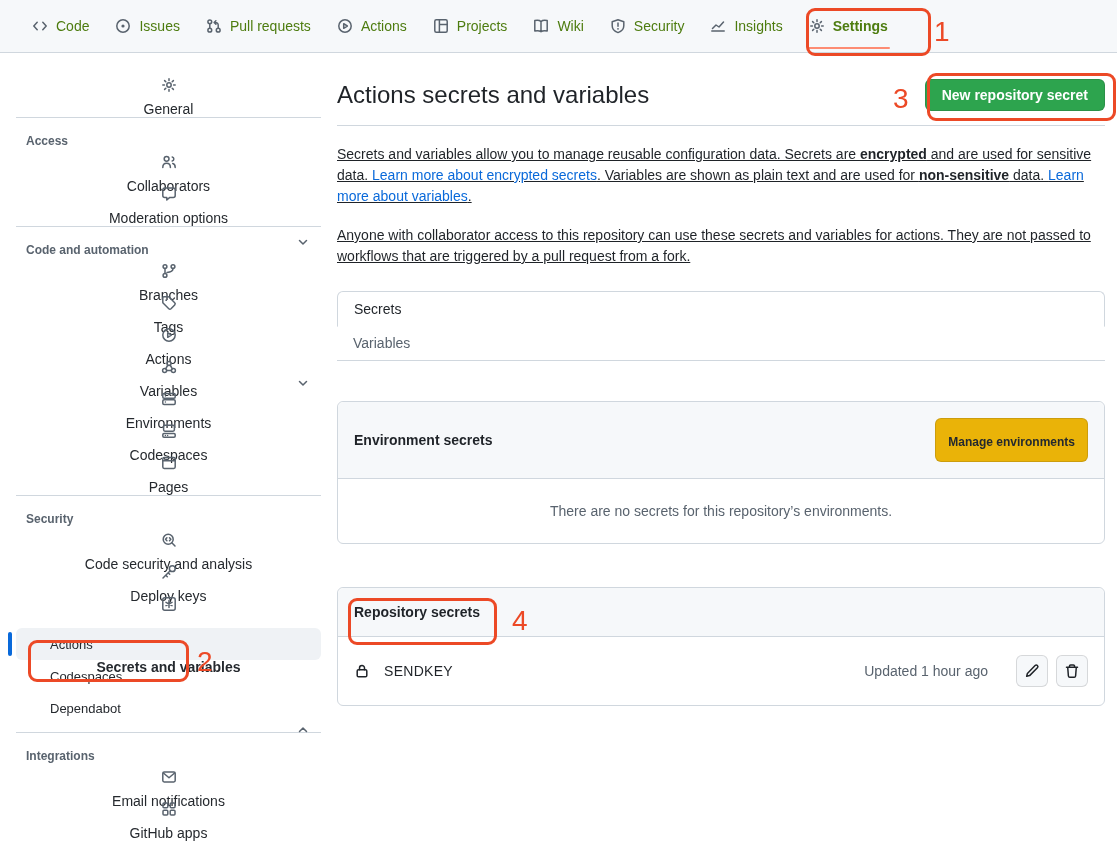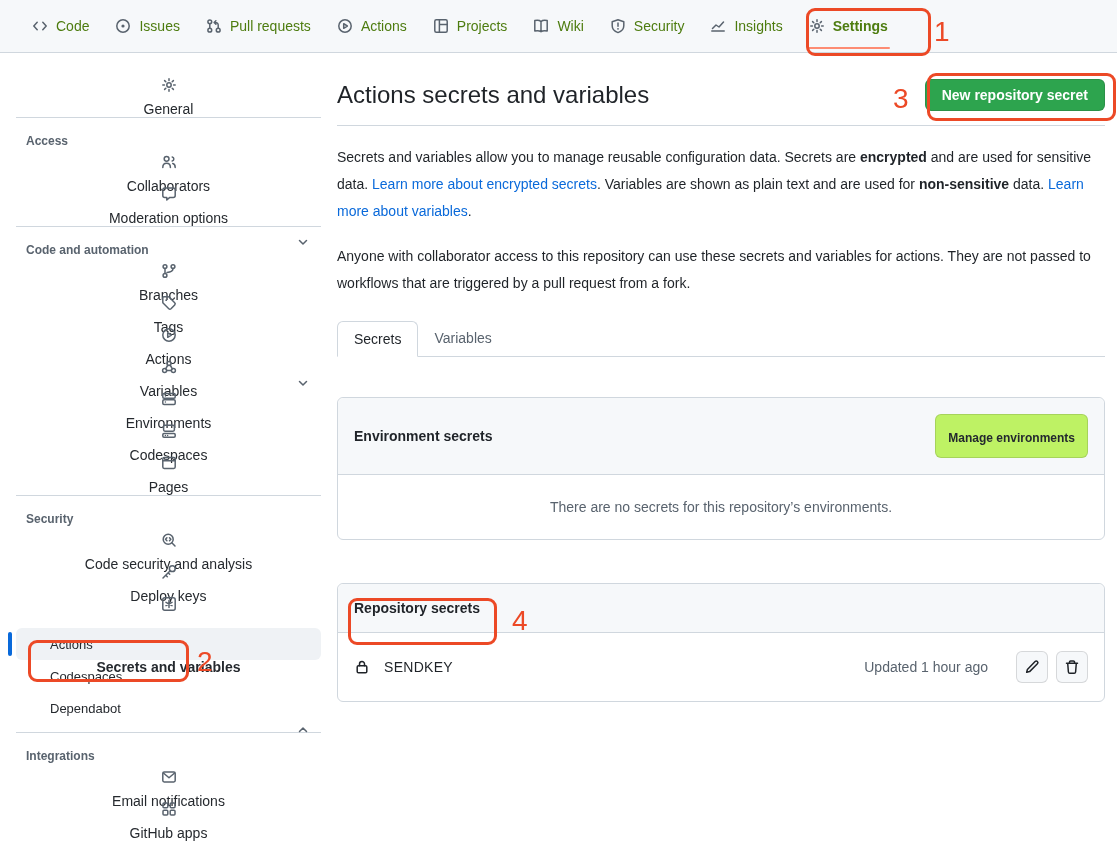--- a/index.html
+++ b/index.html
@@ -34,38 +34,38 @@
     border-radius:2px; background:#0969da; }
 
   
   .main { position:absolute; left:337px; top:53px; width:768px; }
   .main-header { display:flex; justify-content:space-between; align-items:center; padding-top:26px; }
   .page-title { font-size:24px; font-weight:400; color:#1f2328; }
   .green-btn { background:#2da44e; color:#fff; border:1px solid rgba(31,35,40,.15);
     border-radius:6px; height:32px; padding:0 16px; font-size:14px; font-weight:700;
     font-family:inherit; cursor:pointer; }
   .title-divider { border-bottom:1px solid #d0d7de; margin-top:14px; }
-  .para { font-size:14px; line-height:27px; color:#1f2328; margin-top:18px; }
+  .para { font-size:14px; line-height:21px; color:#1f2328; margin-top:18px;text-decoration:underline; }
   .para + .para { margin-top:18px; }
   .para b { font-weight:700; }
   .link { color:#0969da; text-decoration:none; cursor:pointer; }
 
-  .tabs { display:flex; border-bottom:1px solid #d0d7de; margin-top:24px; }
+  .tabs { display:flex; border-bottom:1px solid #d0d7de; margin-top:24px;flex-direction:column; }
   .tab { padding:9px 16px; font-size:14px; cursor:pointer; }
   .tab.active { background:#fff; border:1px solid #d0d7de; border-bottom:1px solid #fff;
     margin-bottom:-1px; border-radius:6px 6px 0 0; color:#1f2328; }
   .tab.inactive { color:#59636e; }
 
   .card { border:1px solid #d0d7de; border-radius:6px; margin-top:40px; }
   .card.repo { margin-top:43px; }
   .card-header { background:#f6f8fa; border-bottom:1px solid #d0d7de;
     border-radius:6px 6px 0 0; padding:16px; display:flex; align-items:center;
     justify-content:space-between; }
   .card-title { font-size:14px; font-weight:700; color:#1f2328; }
-  .gray-btn { background:#bef264; border:1px solid rgba(31,35,40,.15); border-radius:6px;
+  .gray-btn { background:#eab308; border:1px solid rgba(31,35,40,.15); border-radius:6px;
     height:44px; padding:16px 12px; font-size:12px; font-weight:700; color:#24292f;
     font-family:inherit; cursor:pointer; }
   .empty-state { text-align:center; padding:24px 16px; font-size:14px; color:#59636e; }
 
   .secret-row { display:flex; align-items:center; padding:18px 16px; }
   .secret-row .icon { color:#1f2328; display:flex; margin-right:14px; }
   .secret-name { font-size:14px; color:#1f2328; letter-spacing:.3px; }
   .row-right { margin-left:auto; display:flex; align-items:center; }
   .updated { font-size:14px; color:#59636e; margin-right:20px; }
   .icon-btn { width:32px; height:32px; background:#f6f8fa; border:1px solid rgba(31,35,40,.15);

